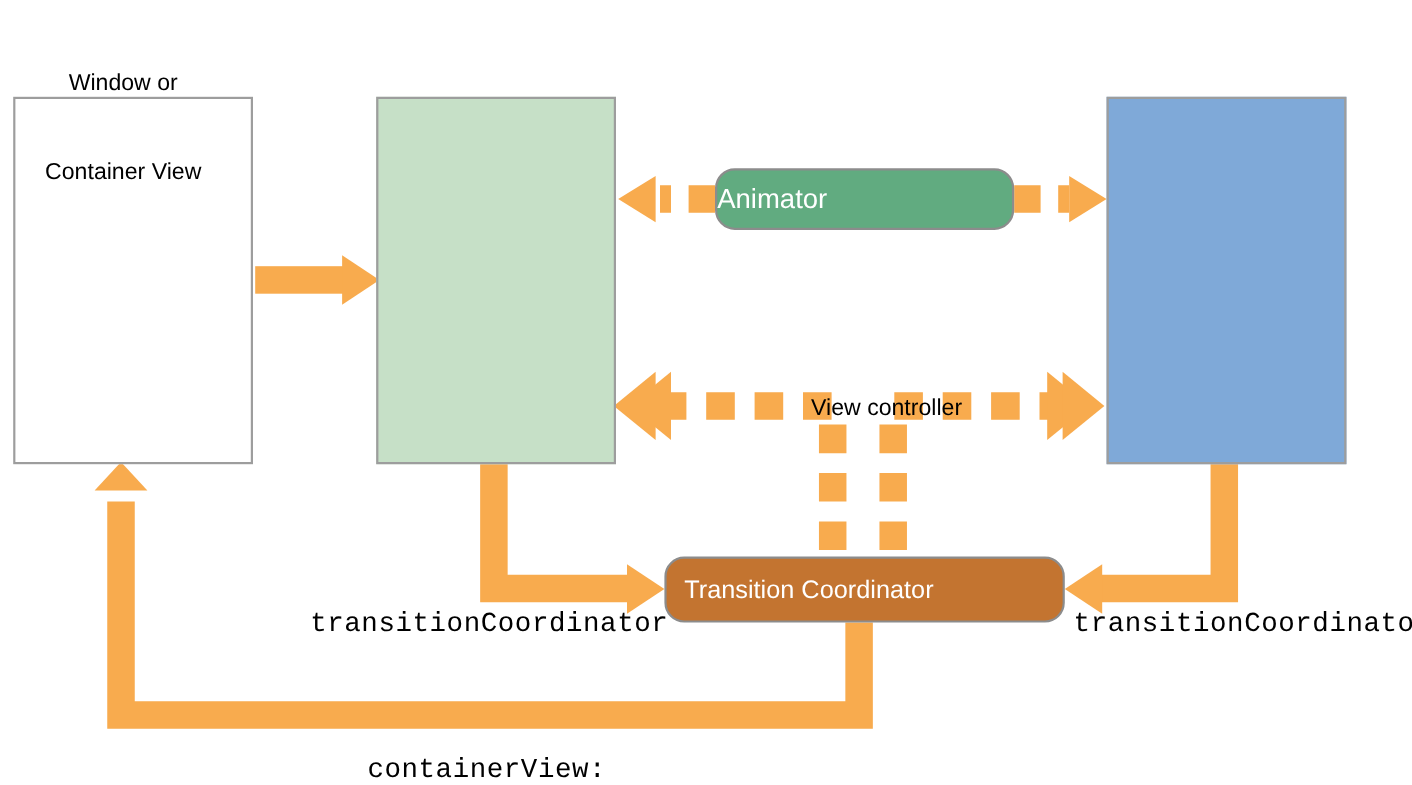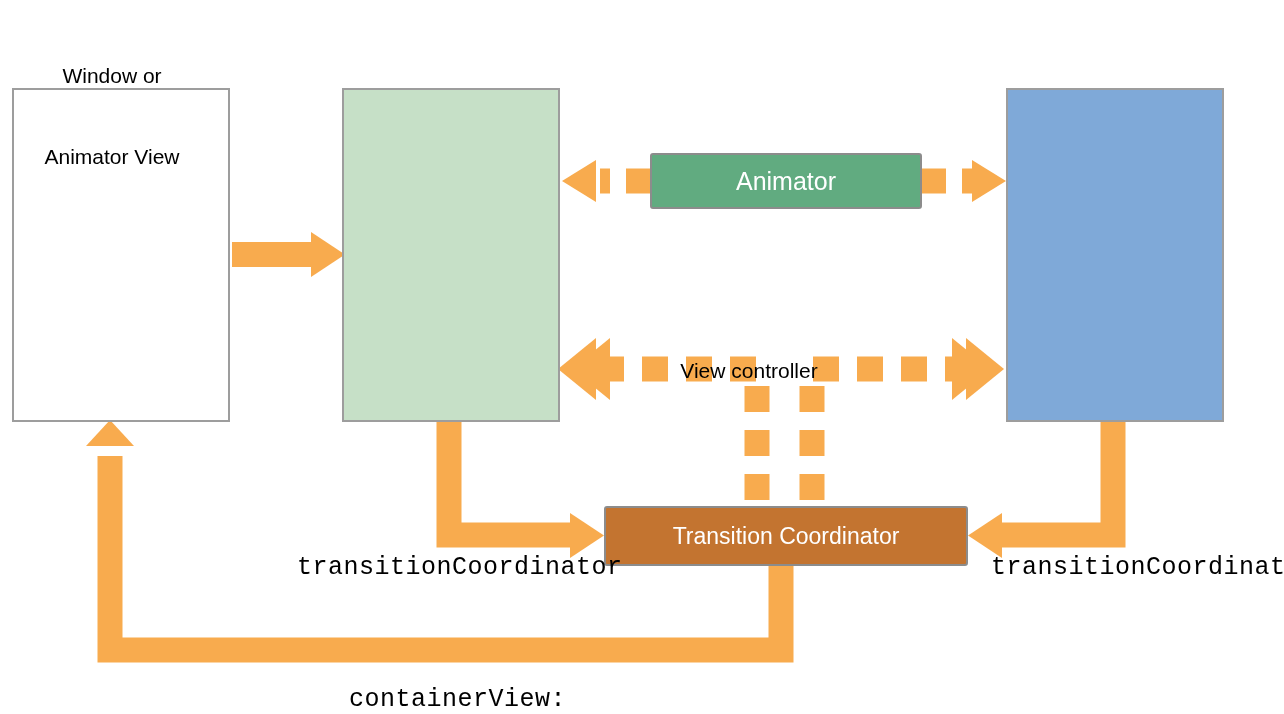--- a/index.html
+++ b/index.html
@@ -36,24 +36,23 @@
   }
   .node-rect.white  { background: #ffffff; }
   .node-rect.green  { background: #c6e0c7; }
   .node-rect.blue   { background: #7fa9d8; }
 
   
   .node-pill {
     position: absolute;
     box-sizing: border-box;
     border: 2px solid #8c8c8c;
-    border-radius: 3px;
+    border-radius: 18px;
     display: flex;
     align-items: center;
-    justify-content: center;
     color: #ffffff;
     z-index: 6;
   }
   .node-pill.animator {
     background: #61ab80;
     font-size: 25px;
   }
   .node-pill.coordinator {
     background: #c37430;
     font-size: 23px;
@@ -68,21 +67,20 @@
   }
   .label.sans {
     font-family: "Liberation Sans", sans-serif;
     font-size: 21px;
     line-height: 27px;
   }
   .label.mono {
     font-family: "Liberation Mono", monospace;
     font-size: 25px;
     letter-spacing: 0.5px;
-    margin-left: 15px;
   }
   .label.center { text-align: center; }
 </style>
 </head>
 <body>
 
 <div id="stage">
 
   <svg id="wires" viewBox="0 0 1284 714" width="1284" height="714" xmlns="http://www.w3.org/2000/svg">
 
@@ -124,38 +122,38 @@
     </g>
 
     <g>
       <path d="M 781 566 L 781 650 L 110 650 L 110 456" fill="none" stroke="#f8ab4e" stroke-width="25"></path>
       <polygon points="86,446 110,420 134,446" fill="#f8ab4e"></polygon>
     </g>
   </svg>
 
   <div class="label sans center" style="left:12px; top:8px; width:200px;">
     <div>Window or</div>
-    <div>Animator View</div>
+    <div>Container View</div>
   </div>
 
   <div class="node-rect white" style="left:12px; top:88px; width:218px; height:334px;"></div>
 
   <div class="node-rect green" style="left:342px; top:88px; width:218px; height:334px;"></div>
 
   <div class="node-rect blue" style="left:1006px; top:88px; width:218px; height:334px;"></div>
 
   <div class="node-pill animator" style="left:650px; top:153px; width:272px; height:56px;">
     <span>Animator</span>
   </div>
 
-  <div class="node-pill coordinator" style="left:604px; top:506px; width:364px; height:60px;">
+  <div class="node-pill coordinator" style="left:604px; top:506px; width:364px; height:60px;padding-left:16px;">
     <span>Transition Coordinator</span>
   </div>
 
-  <div class="label sans center" style="left:631px; top:303px; width:236px;">
+  <div class="label sans center" style="left:688px; top:303px; width:236px;">
     <div>View controller</div>
   </div>
 
   <div class="label mono" style="left:282px; top:553px;">transitionCoordinator</div>
 
   <div class="label mono" style="left:976px; top:553px;">transitionCoordinator</div>
 
   <div class="label mono" style="left:334px; top:685px;">containerView:</div>
 
 </div>

